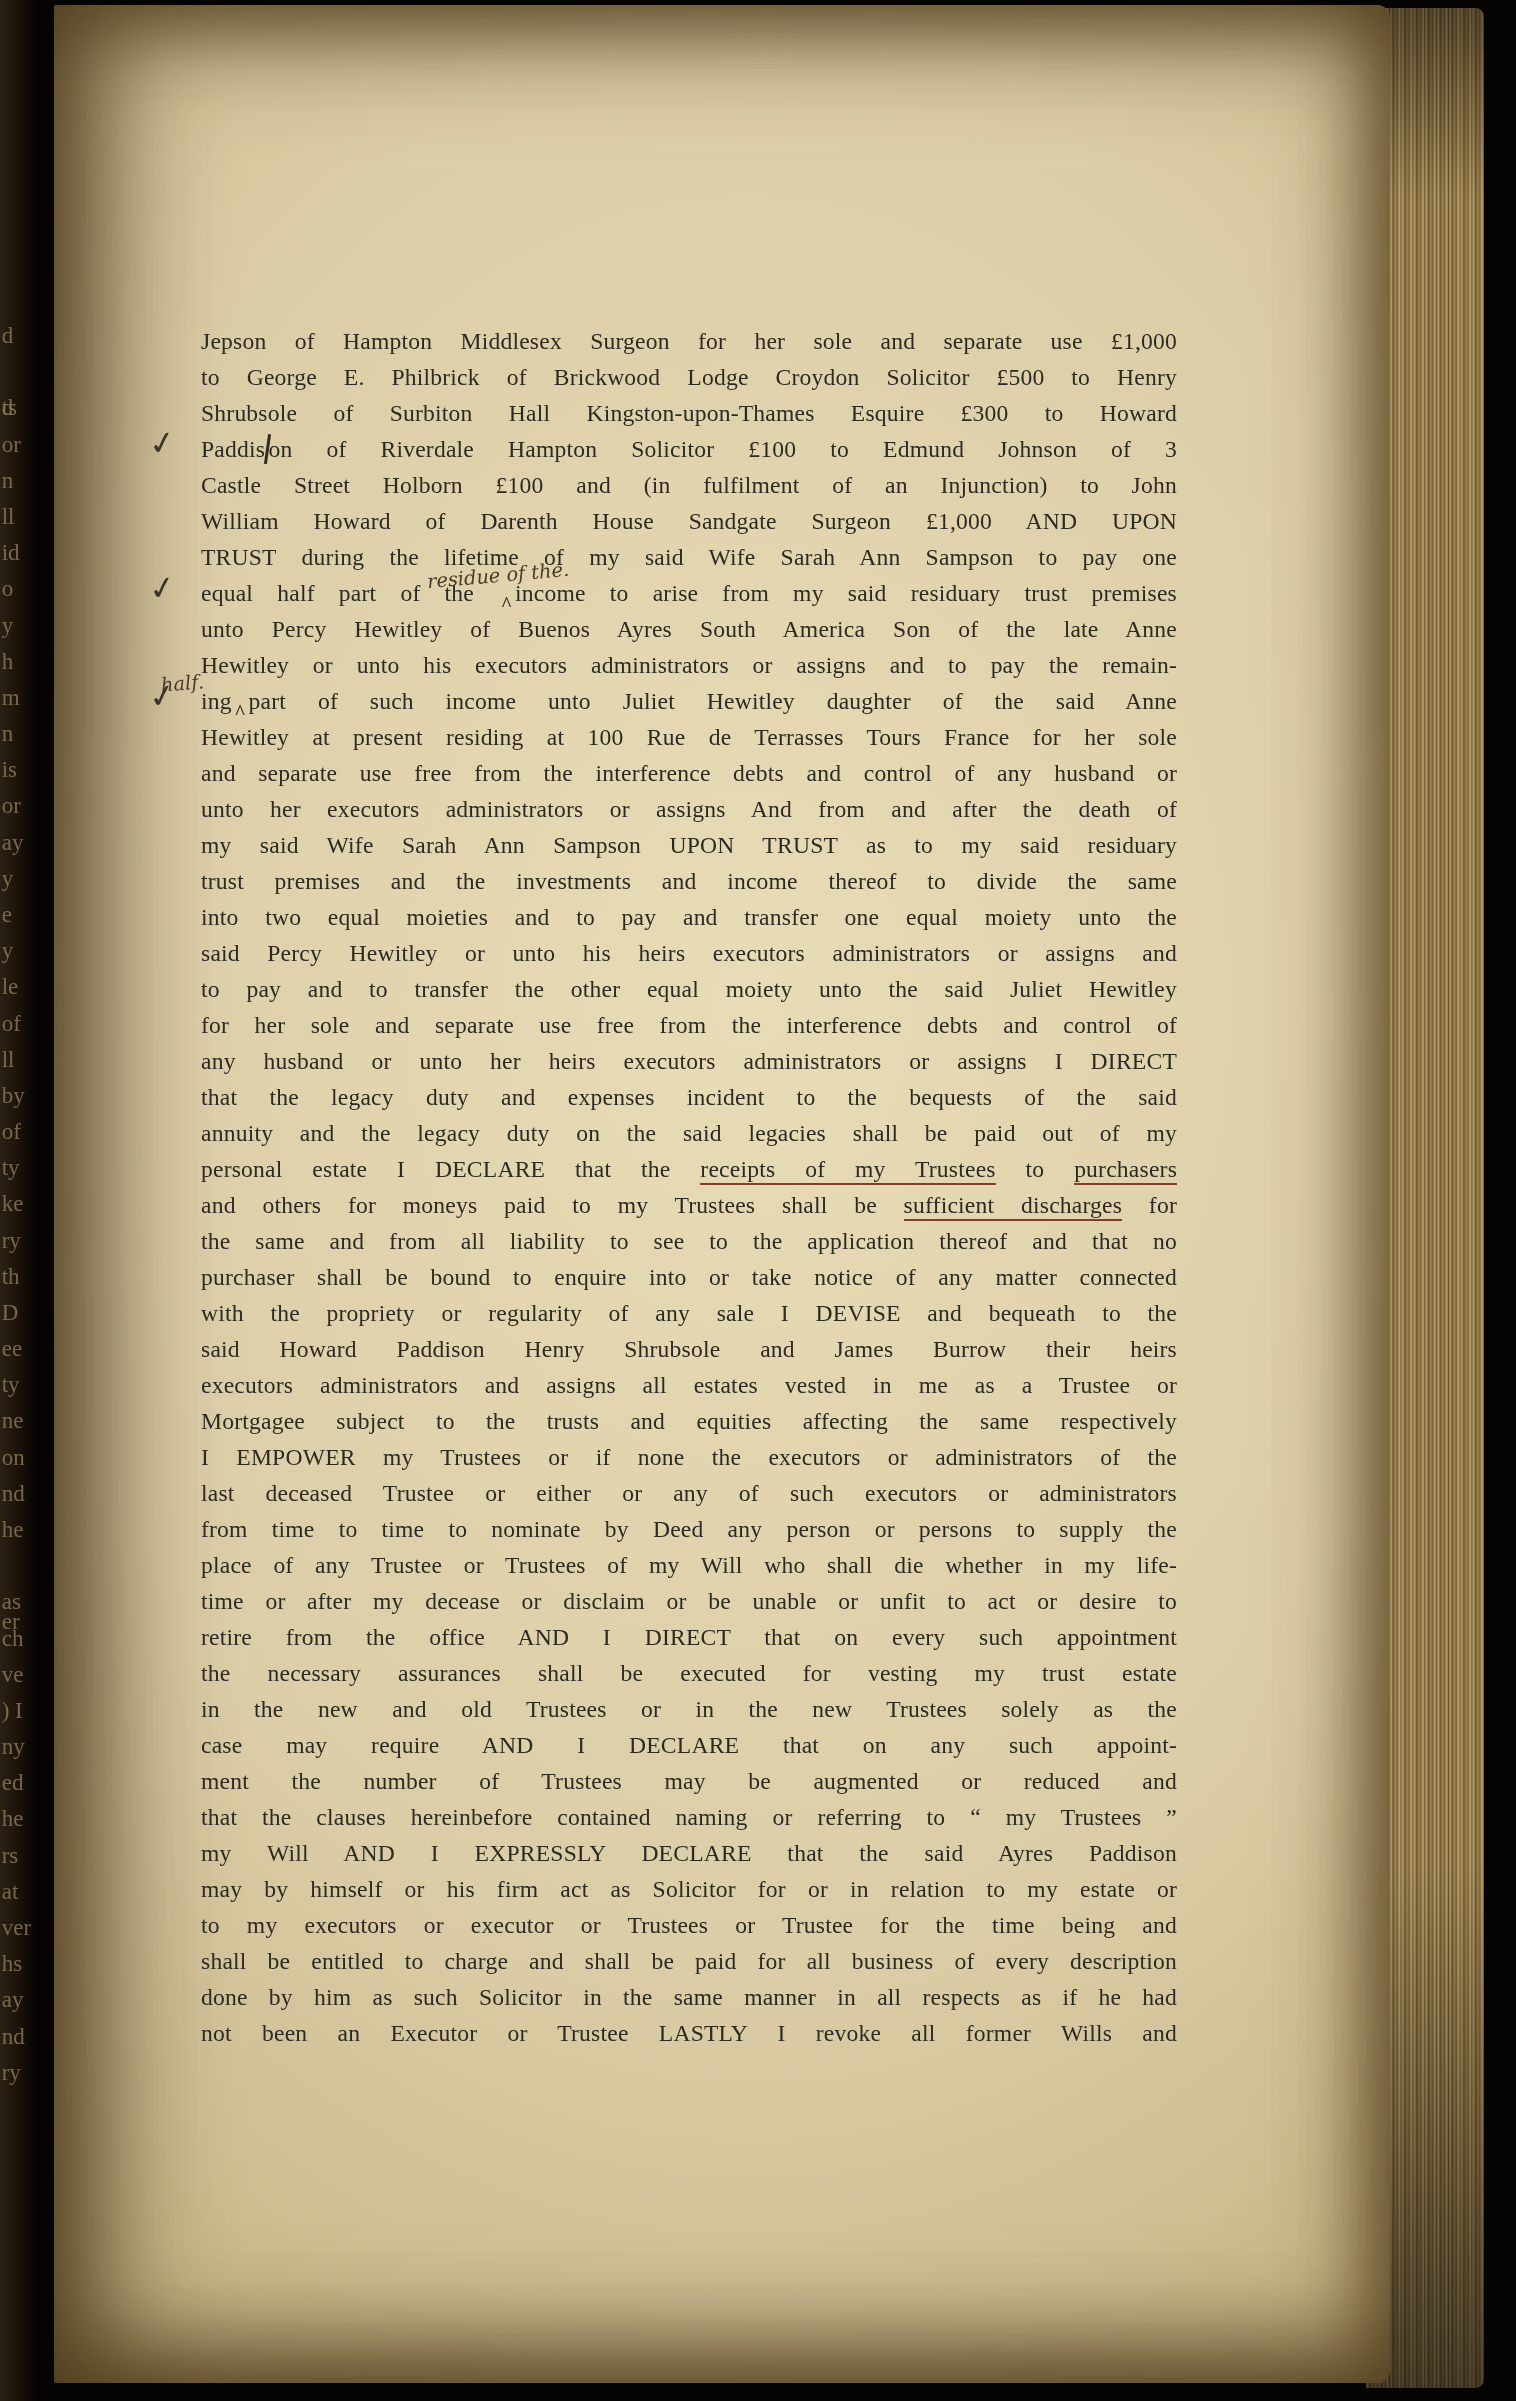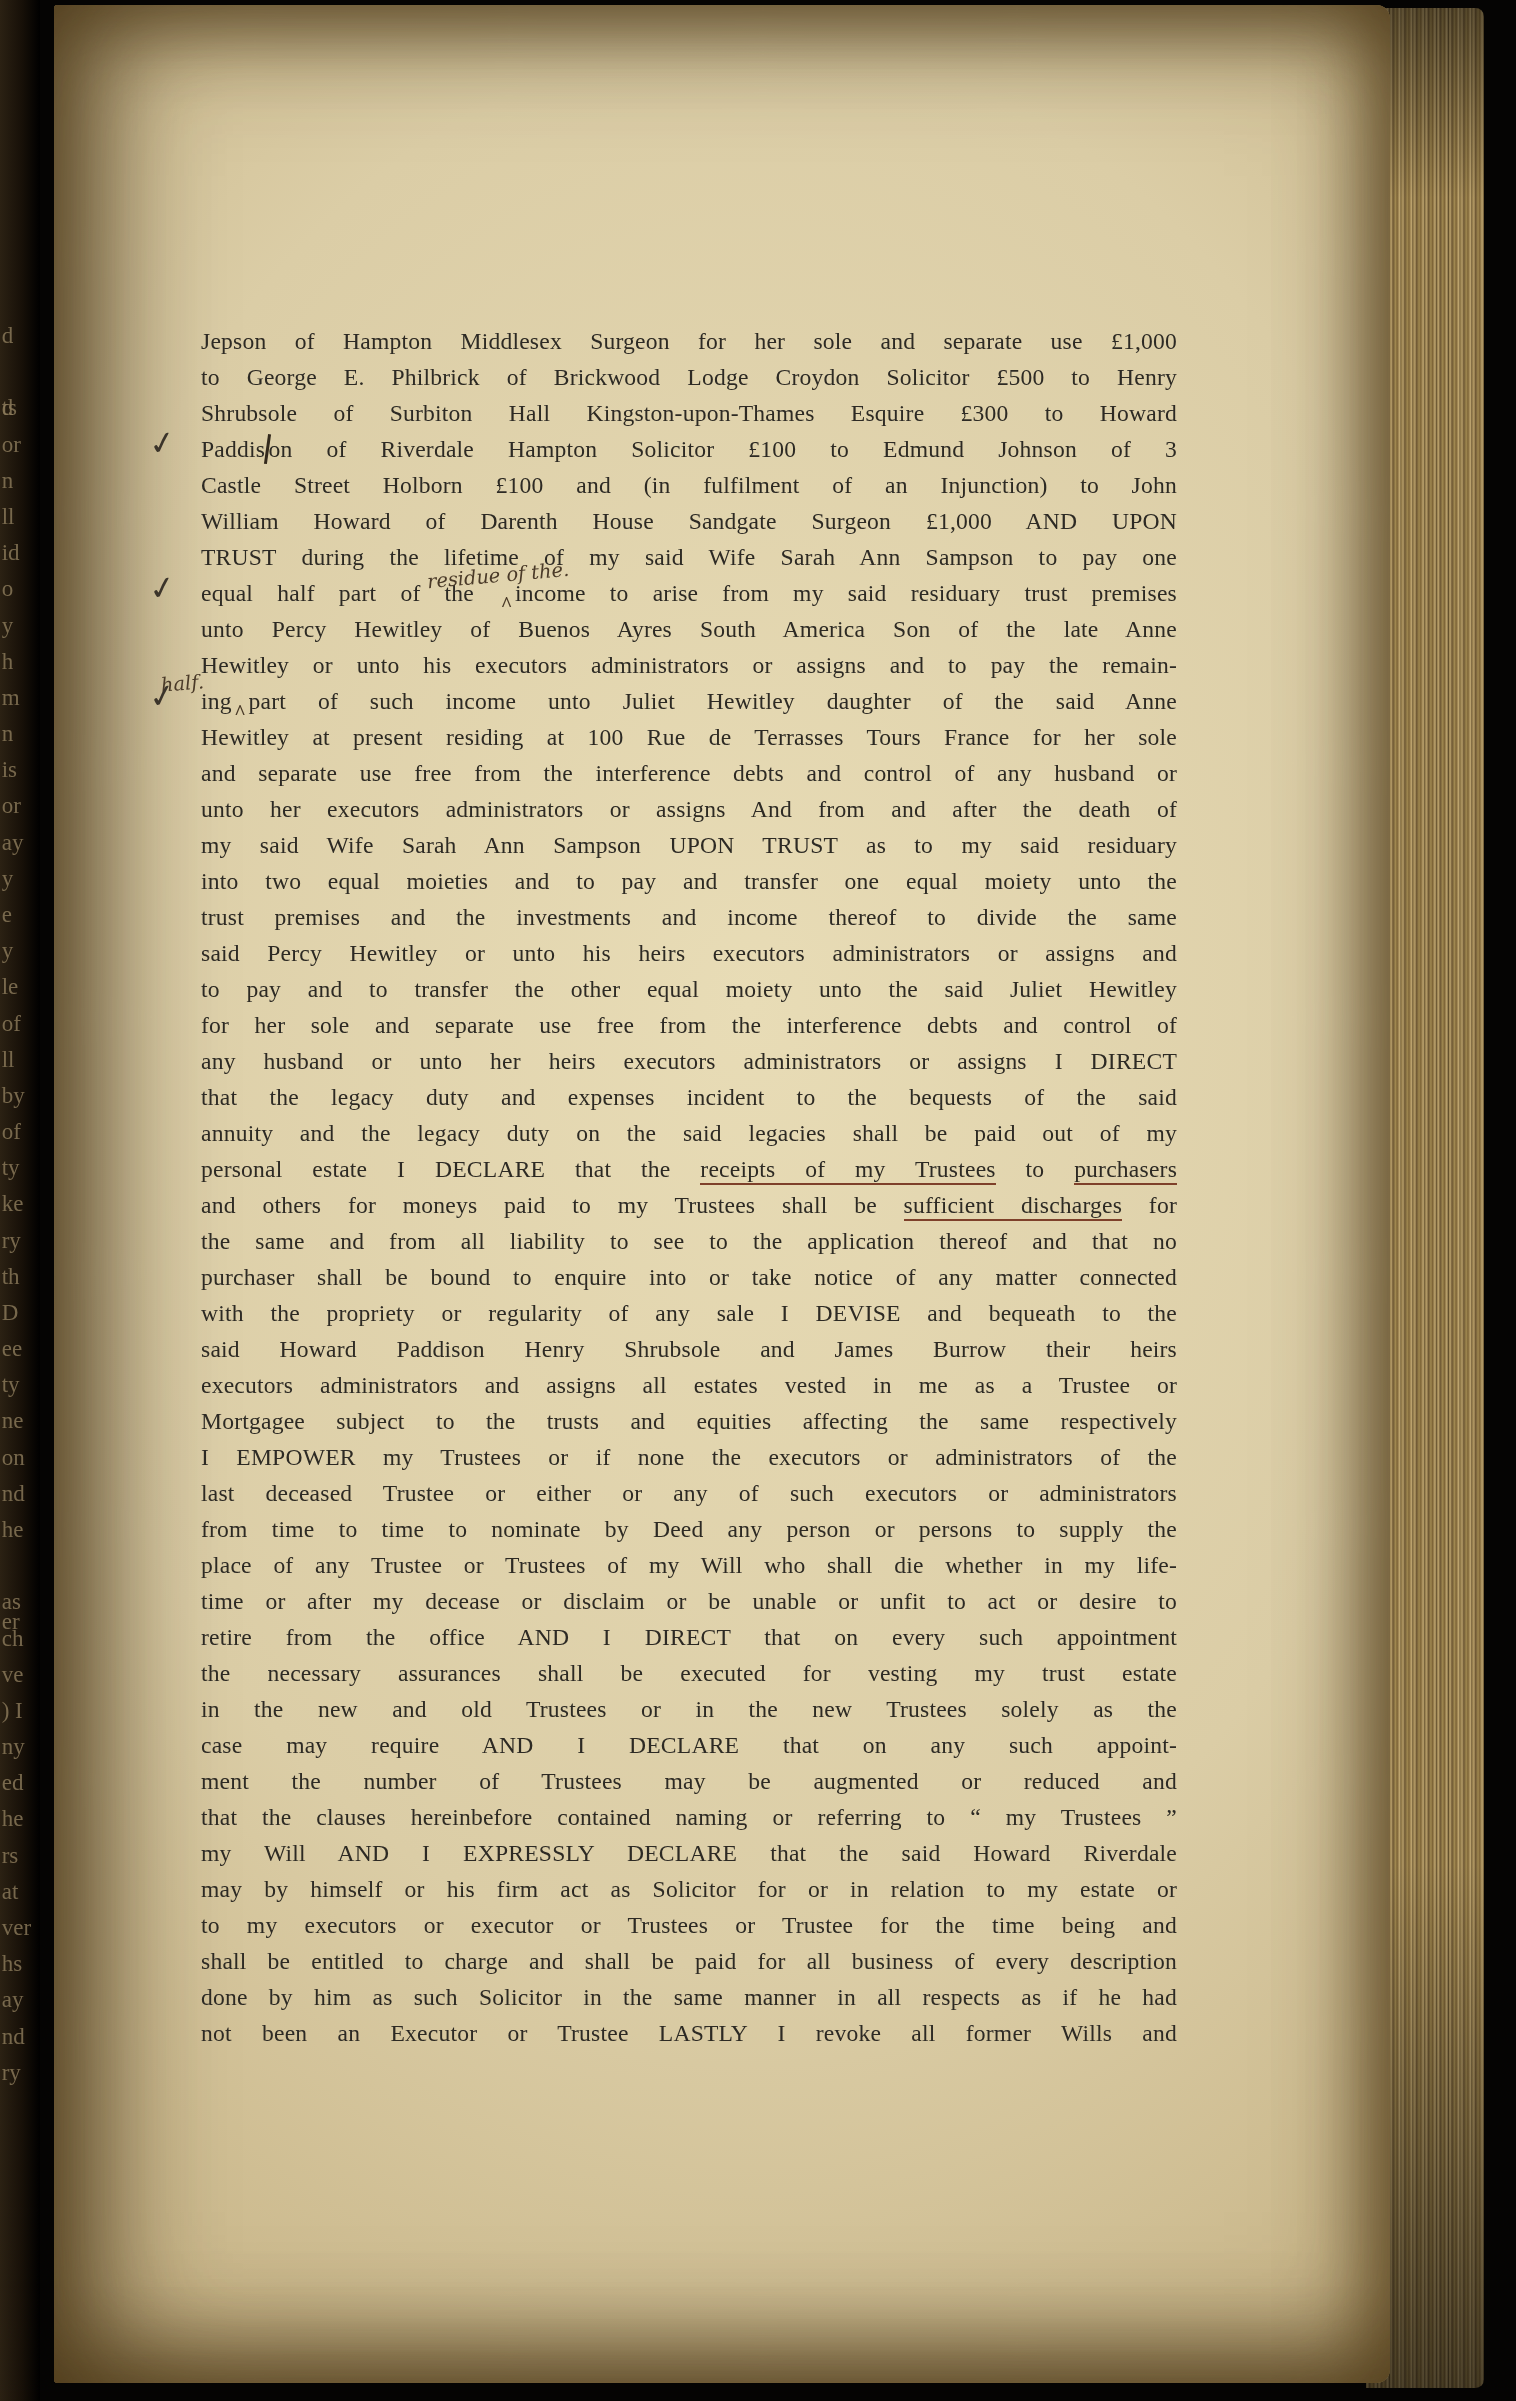--- a/index.html
+++ b/index.html
@@ -112,22 +112,22 @@
         <div class="line"><span>William Howard of Darenth House Sandgate Surgeon £1,000 AND UPON</span></div>
         <div class="line"><span>TRUST during the lifetime of my said Wife Sarah Ann Sampson to pay one</span></div>
         <div class="line"><span>equal half part of the </span><span class="rel"><span class="ann">residue of the.</span><span class="caret">^</span>income</span><span> to arise from my said residuary trust premises</span></div>
         <div class="line"><span>unto Percy Hewitley of Buenos Ayres South America Son of the late Anne</span></div>
         <div class="line"><span>Hewitley or unto his executors administrators or assigns and to pay the remain-</span></div>
         <div class="line"><span>ing</span><span class="rel"><span class="ann">half.</span><span class="caret">^</span>part</span><span> of such income unto Juliet Hewitley daughter of the said Anne</span></div>
         <div class="line"><span>Hewitley at present residing at 100 Rue de Terrasses Tours France for her sole</span></div>
         <div class="line"><span>and separate use free from the interference debts and control of any husband or</span></div>
         <div class="line"><span>unto her executors administrators or assigns And from and after the death of</span></div>
         <div class="line"><span>my said Wife Sarah Ann Sampson UPON TRUST as to my said residuary</span></div>
+        <div class="line"><span>trust premises and the investments and income thereof to divide the same</span></div>
         <div class="line"><span>into two equal moieties and to pay and transfer one equal moiety unto the</span></div>
-        <div class="line"><span>trust premises and the investments and income thereof to divide the same</span></div>
         <div class="line"><span>said Percy Hewitley or unto his heirs executors administrators or assigns and</span></div>
         <div class="line"><span>to pay and to transfer the other equal moiety unto the said Juliet Hewitley</span></div>
         <div class="line"><span>for her sole and separate use free from the interference debts and control of</span></div>
         <div class="line"><span>any husband or unto her heirs executors administrators or assigns I DIRECT</span></div>
         <div class="line"><span>that the legacy duty and expenses incident to the bequests of the said</span></div>
         <div class="line"><span>annuity and the legacy duty on the said legacies shall be paid out of my</span></div>
         <div class="line"><span>personal estate I DECLARE that the </span><span class="u">receipts of my Trustees</span><span> to </span><span class="u">purchasers</span></div>
         <div class="line"><span>and others for moneys paid to my Trustees shall be </span><span class="u">sufficient discharges</span><span> for</span></div>
         <div class="line"><span>the same and from all liability to see to the application thereof and that no</span></div>
         <div class="line"><span>purchaser shall be bound to enquire into or take notice of any matter connected</span></div>
@@ -139,21 +139,21 @@
         <div class="line"><span>last deceased Trustee or either or any of such executors or administrators</span></div>
         <div class="line"><span>from time to time to nominate by Deed any person or persons to supply the</span></div>
         <div class="line"><span>place of any Trustee or Trustees of my Will who shall die whether in my life-</span></div>
         <div class="line"><span>time or after my decease or disclaim or be unable or unfit to act or desire to</span></div>
         <div class="line"><span>retire from the office AND I DIRECT that on every such appointment</span></div>
         <div class="line"><span>the necessary assurances shall be executed for vesting my trust estate</span></div>
         <div class="line"><span>in the new and old Trustees or in the new Trustees solely as the</span></div>
         <div class="line"><span>case may require AND I DECLARE that on any such appoint-</span></div>
         <div class="line"><span>ment the number of Trustees may be augmented or reduced and</span></div>
         <div class="line"><span>that the clauses hereinbefore contained naming or referring to “ my Trustees ”</span></div>
-        <div class="line"><span>my Will AND I EXPRESSLY DECLARE that the said Howard Riverdale</span></div>
+        <div class="line"><span>my Will AND I EXPRESSLY DECLARE that the said Ayres Paddison</span></div>
         <div class="line"><span>may by himself or his firm act as Solicitor for or in relation to my estate or</span></div>
         <div class="line"><span>to my executors or executor or Trustees or Trustee for the time being and</span></div>
         <div class="line"><span>shall be entitled to charge and shall be paid for all business of every description</span></div>
         <div class="line"><span>done by him as such Solicitor in the same manner in all respects as if he had</span></div>
         <div class="line"><span>not been an Executor or Trustee LASTLY I revoke all former Wills and</span></div>
         <span class="checkmark" style="top: 102px;">✓</span>
         <span class="checkmark" style="top: 247px;">✓</span>
         <span class="checkmark" style="top: 355px;">✓</span>
       </div>
   </div>

